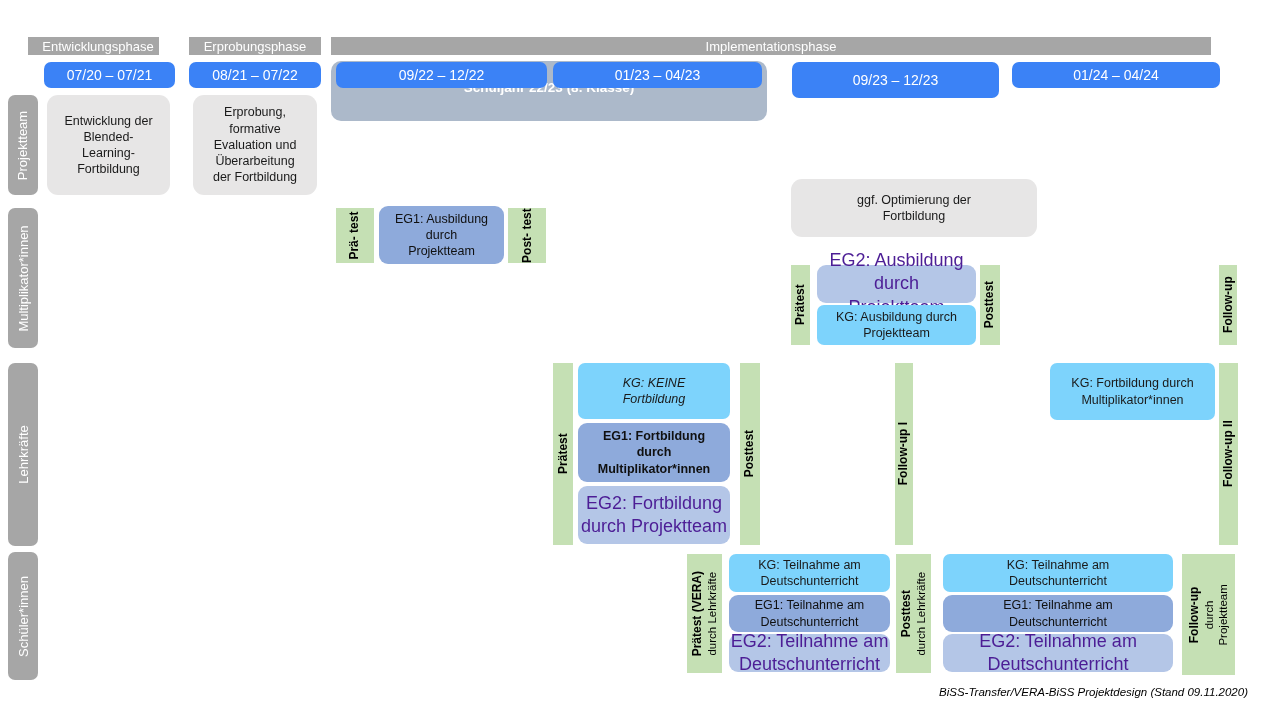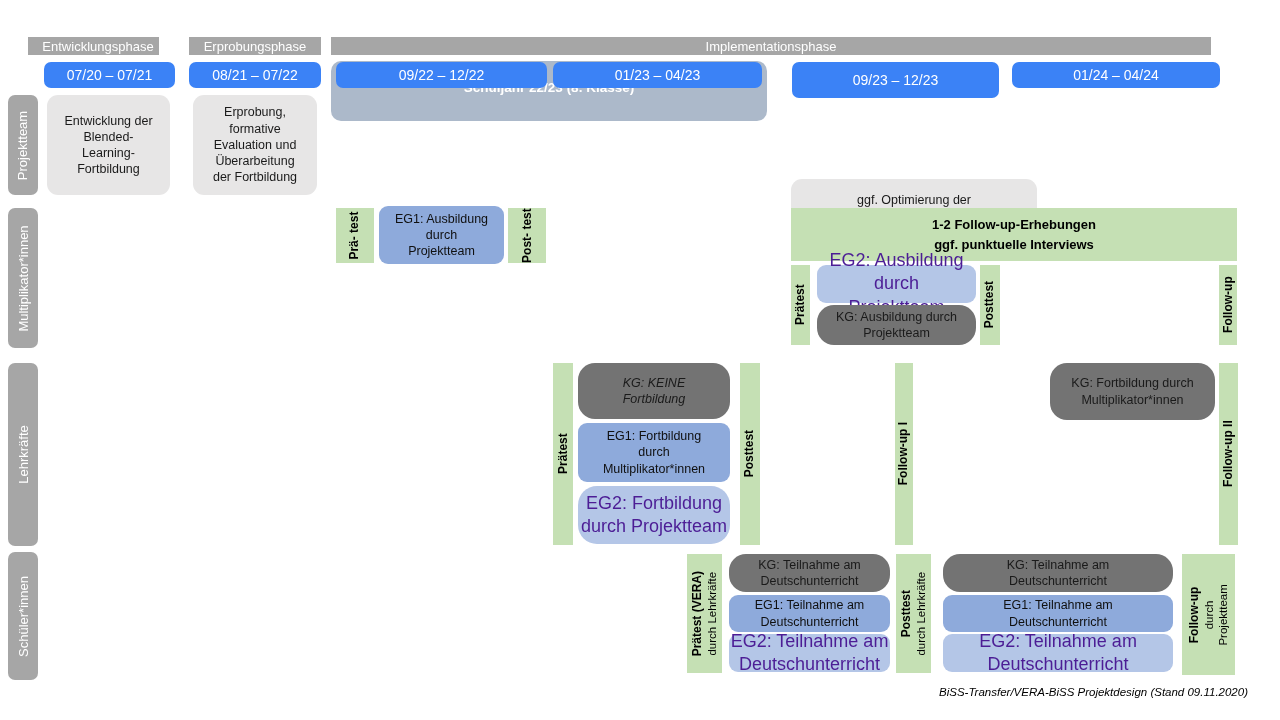--- a/index.html
+++ b/index.html
@@ -10,21 +10,21 @@
   .pre { white-space: pre-line; }
 
   .phase-bar { background: #A6A6A6; color: #ffffff; font-size: 13px; }
   .date-bar  { background: #3b82f6; color: #ffffff; font-size: 14px; border-radius: 7px; }
   .year-band { background: #ACB9CA; color: #ffffff; font-weight: bold; font-size: 13.5px;
                border-radius: 10px; display: flex; align-items: flex-end; justify-content: center;
                padding-bottom: 26px; }
   .side-bar  { background: #A6A6A6; color: #ffffff; border-radius: 7px; }
 
   .lightbox  { background: #E7E6E6; border-radius: 11px; color: #1a1a1a; font-size: 12.5px; line-height: 1.3; }
-  .kgbox     { background: #737373; border-radius: 17px;  color: #1a1a1a; font-size: 12.5px; line-height: 1.3; }
+  .kgbox     { background: #7dd3fc; border-radius: 7px;  color: #1a1a1a; font-size: 12.5px; line-height: 1.3; }
   .blue1     { background: #8EAADB; border-radius: 9px;  color: #101010; font-size: 12.5px; line-height: 1.3; }
   .blue2     { background: #B4C6E7; border-radius: 9px;  color: #4c1d95; font-size: 18px; line-height: 1.3; }
   .green     { background: #C5E0B4; color: #000000; }
   .green-big { font-weight: bold; font-size: 13px; line-height: 1.5; }
 
   
   .vbar { display: flex; align-items: center; justify-content: center; }
   .vtext { transform: rotate(-90deg); text-align: center; white-space: nowrap; }
   .vlabel { font-weight: bold; font-size: 12px; line-height: 1.1; }
   .vmain { font-weight: bold; font-size: 12px; line-height: 1.25; }
@@ -80,45 +80,43 @@
     <span class="vtext vlabel pre">Prä-
 test</span>
   </div>
   <div class="abs box blue1 pre" style="left:379px;top:206px;width:125px;height:58px;">EG1: Ausbildung
 durch
 Projektteam</div>
   <div class="abs green vbar" style="left:508px;top:208px;width:38px;height:55px;">
     <span class="vtext vlabel pre">Post-
 test</span>
   </div>
-  <div class="abs box green green-big pre" style="left:791px;top:208px;width:446px;height:53px;">1-2 Follow-up-Erhebungen
-ggf. punktuelle Interviews</div>
   <div class="abs green vbar" style="left:791px;top:265px;width:19px;height:80px;">
     <span class="vtext vlabel">Prätest</span>
   </div>
   <div class="abs box blue2 pre" style="left:817px;top:265px;width:159px;height:38px;">EG2: Ausbildung durch
 Projektteam</div>
   <div class="abs box kgbox pre" style="left:817px;top:305px;width:159px;height:40px;">KG: Ausbildung durch
 Projektteam</div>
   <div class="abs green vbar" style="left:980px;top:265px;width:20px;height:80px;">
     <span class="vtext vlabel">Posttest</span>
   </div>
   <div class="abs green vbar" style="left:1219px;top:265px;width:18px;height:80px;">
     <span class="vtext vlabel">Follow-up</span>
   </div>
 
   <div class="abs green vbar" style="left:553px;top:363px;width:20px;height:182px;">
     <span class="vtext vlabel">Prätest</span>
   </div>
   <div class="abs box kgbox pre" style="left:578px;top:363px;width:152px;height:56px;font-style:italic;">KG: KEINE
 Fortbildung</div>
-  <div class="abs box blue1 pre" style="left:578px;top:423px;width:152px;height:59px;">EG1: Fortbildung
+  <div class="abs box blue1 pre" style="left:578px;top:423px;width:152px;height:59px;font-weight:bold;">EG1: Fortbildung
 durch
 Multiplikator*innen</div>
-  <div class="abs box blue2 pre" style="left:578px;top:486px;width:152px;height:58px;border-radius:19px;">EG2: Fortbildung
+  <div class="abs box blue2 pre" style="left:578px;top:486px;width:152px;height:58px;">EG2: Fortbildung
 durch Projektteam</div>
   <div class="abs green vbar" style="left:740px;top:363px;width:20px;height:182px;">
     <span class="vtext vlabel">Posttest</span>
   </div>
   <div class="abs green vbar" style="left:895px;top:363px;width:18px;height:182px;">
     <span class="vtext vlabel">Follow-up I</span>
   </div>
   <div class="abs box kgbox pre" style="left:1050px;top:363px;width:165px;height:57px;">KG: Fortbildung durch
 Multiplikator*innen</div>
   <div class="abs green vbar" style="left:1219px;top:363px;width:19px;height:182px;">

